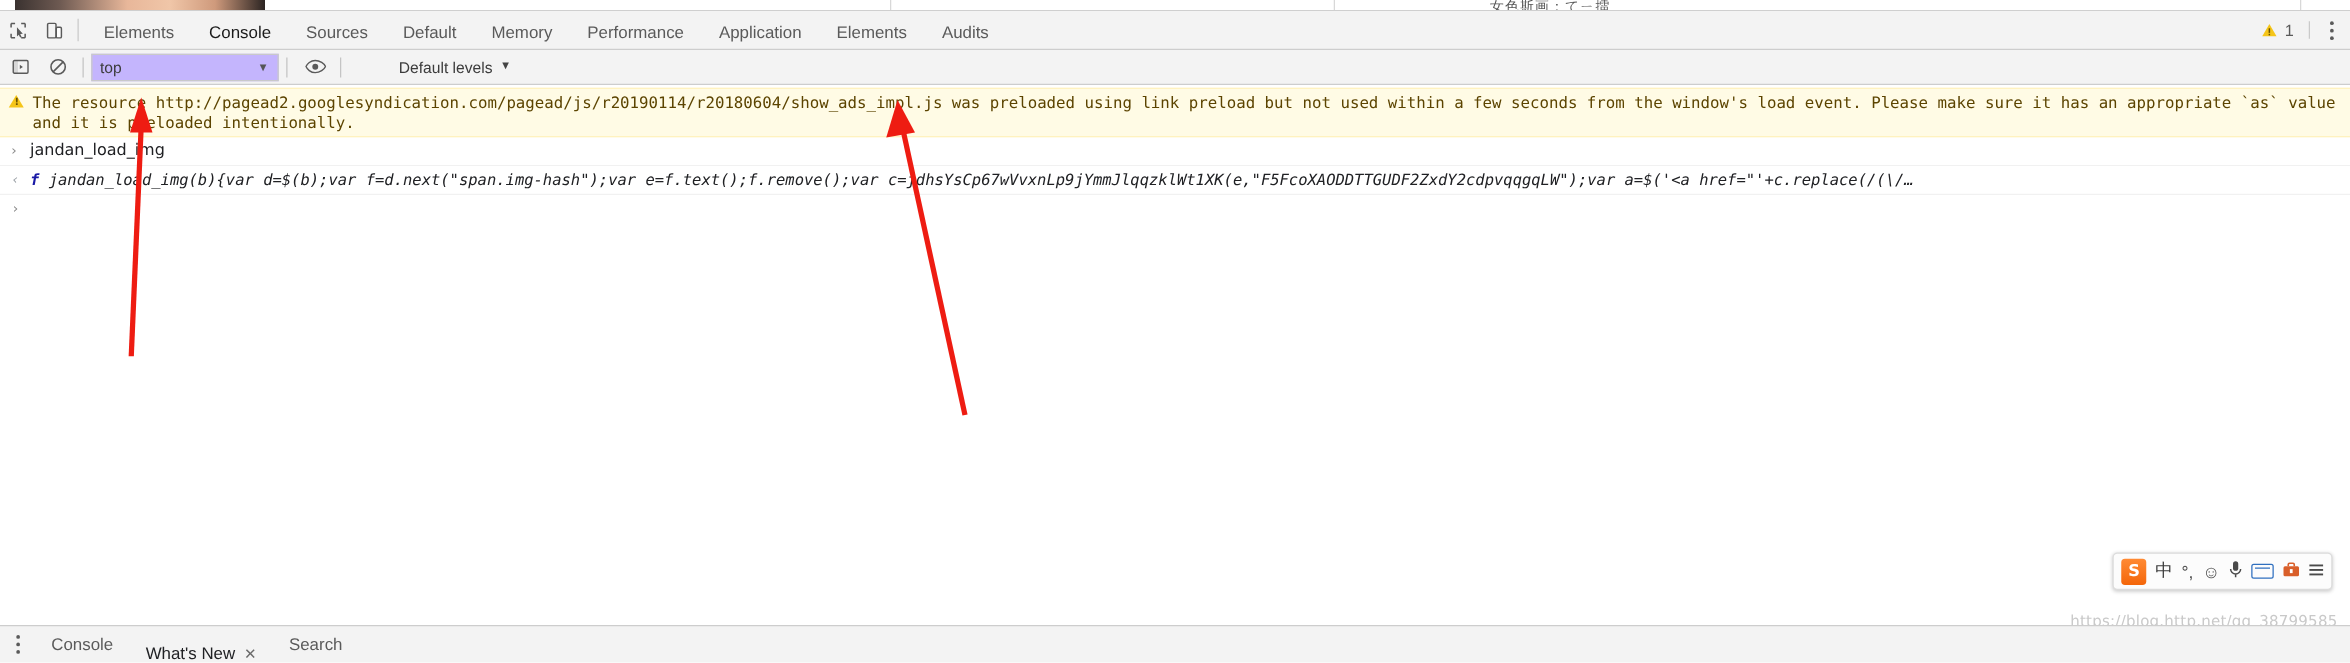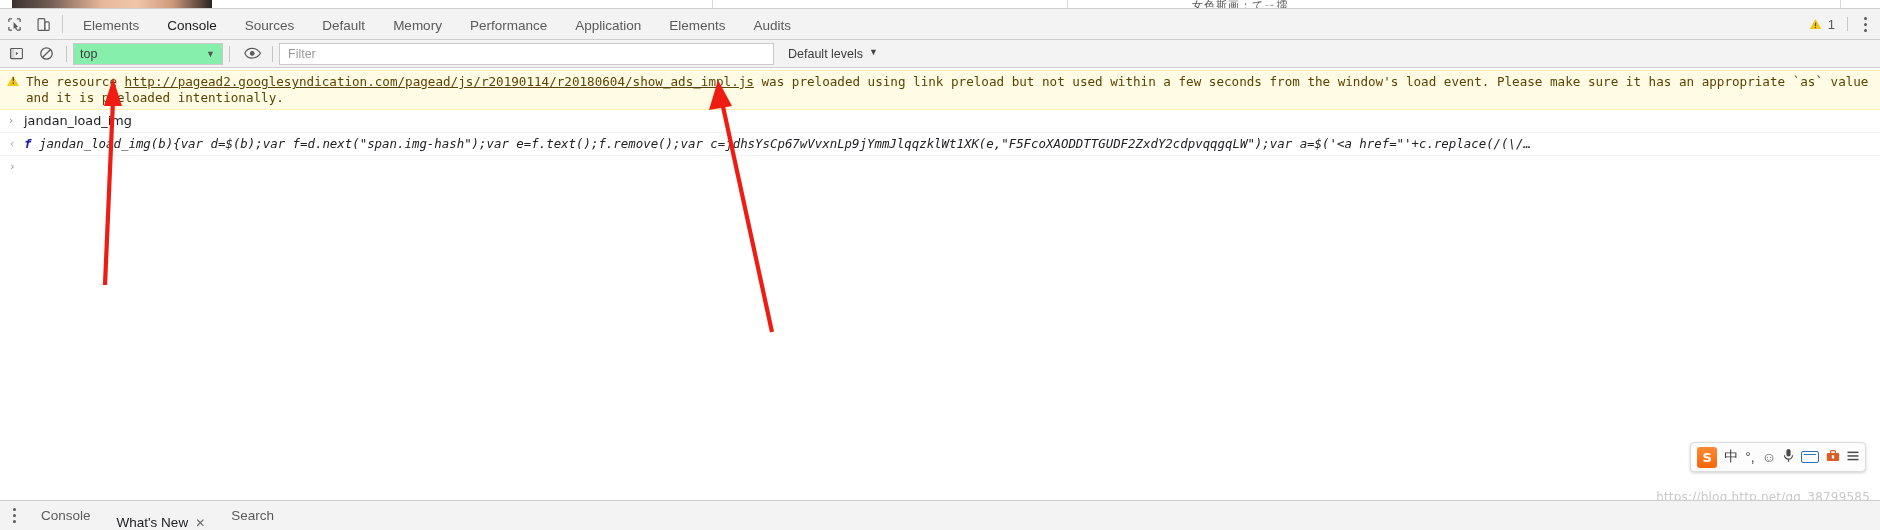--- a/index.html
+++ b/index.html
@@ -81,36 +81,36 @@
     background: #f3f3f3;
     border-bottom: 1px solid #cdcdcd;
     display: flex; align-items: center;
   }
   .cb-btn {
     width: 28px; height: 26px; display:flex; align-items:center; justify-content:center;
     cursor:pointer; margin-left:2px;
   }
   .cb-sep { width:1px; height:16px; background:#c4c4c4; margin: 0 6px; }
   #ctx-select {
-    width: 150px; height: 22px; background:#86efac; border:1px solid #c9c9c9;
+    width: 150px; height: 22px; background:#c4b5fd; border:1px solid #c9c9c9;
     display:flex; align-items:center; padding: 0 6px;
     font-size: 12.5px; color:#3c3c3c; cursor:pointer; position:relative;
   }
   #ctx-select .caret {
     position:absolute; right:7px; top:50%; transform: translateY(-50%);
     font-size: 9px; color:#555;
   }
   #filter-input {
     width: 495px; height: 22px; background:#fff; border:1px solid #c9c9c9;
     display:flex; align-items:center; padding: 0 8px;
     font-size: 12.5px; color:#9a9a9a;
   }
   #levels {
     display:flex; align-items:flex-start; gap:6px;
-    font-size: 12.5px; color:#3c3c3c; margin-left: 8px; cursor:pointer;
+    font-size: 12.5px; color:#3c3c3c; margin-left: 34px; cursor:pointer;
     padding: 2px 6px;
   }
   #levels .caret { font-size:9px; color:#444; }
 
   
   #console-out {
     position:absolute; top: 61px; left:0; right:0; bottom: 31px;
     background: #ffffff; overflow:hidden;
     font-family: "DejaVu Sans Mono", monospace;
     font-size: 12.6px;
@@ -132,21 +132,21 @@
     position:absolute; left:7px; top:5px;
     width:0; height:0; border-left:6px solid transparent;
     border-right:6px solid transparent; border-bottom:10px solid #f5c518;
   }
   .warn-tri::after {
     content:"!"; position:absolute; left:-1.5px; top:2px;
     font-size:8px; color:#6b5200; font-family:"DejaVu Sans",sans-serif;
     font-weight:bold; line-height:8px;
   }
   .msg.warning a {
-    color: #5c4400; text-decoration: underline; cursor:pointer;
+    color: #5c4400; cursor:pointer;
   }
   .msg.input, .msg.output {
     background:#fff; border-bottom: 1px solid #f1f1f1;
     font-family: "DejaVu Sans", sans-serif;
     font-size: 12.8px; color:#202124;
     padding: 3px 0 3px 24px;
   }
   .chev {
     position:absolute; left: 9px; top: 4px;
     color:#8a8a8a; font-size: 11px; line-height:14px;
@@ -330,23 +330,20 @@
 
     <div class="cb-btn">
       <svg width="17" height="15" viewBox="0 0 18 14">
         <path d="M9 1.6C4.9 1.6 1.9 4.6 0.9 7c1 2.4 4 5.4 8.1 5.4S17.1 9.4 18.1 7C17.1 4.6 13.1 1.6 9 1.6z" fill="none" stroke="#5a5a5a" stroke-width="1.25" transform="scale(.96)"></path>
         <circle cx="8.7" cy="6.9" r="2.5" fill="#5a5a5a"></circle>
       </svg>
     </div>
 
     <div class="cb-sep"></div>
 
-    <div id="filter-input">
-      <span>Filter</span>
-    </div>
 
     <div id="levels">
       <span>Default levels</span>
       <span class="caret">▼</span>
     </div>
   </div>
 
   <div id="console-out">
 
     <div class="msg warning">

